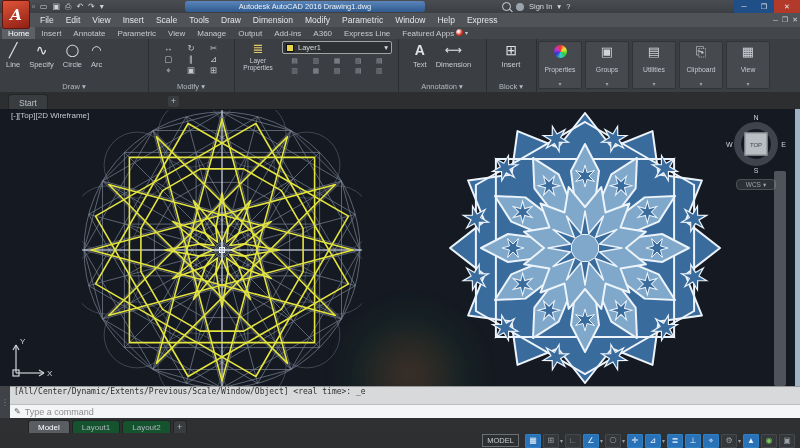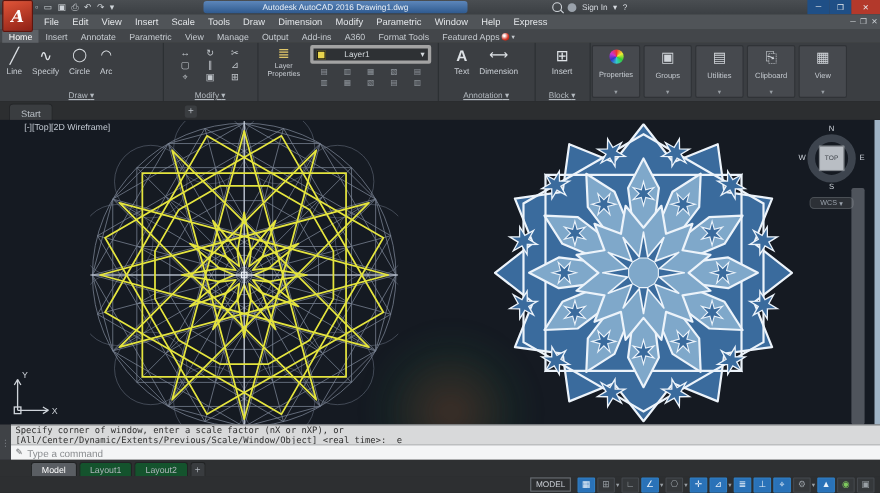--- a/index.html
+++ b/index.html
@@ -28,52 +28,52 @@
   
   .ribbontabs{position:absolute;top:27px;left:0;right:0;height:12px;background:#43464a;display:flex;align-items:stretch;padding-left:2px;font-size:8px;color:#c6cbd0;}
   .rtab{padding:0 6px;display:flex;align-items:center;white-space:nowrap;}
   .rtab.active{background:#5d6166;color:#fff;text-align:center;}
   .rtab-extra{position:absolute;left:456px;top:2px;display:flex;align-items:center;gap:2px;}
   .rtab-dot{width:7px;height:7px;border-radius:50%;background:radial-gradient(circle at 35% 35%,#fff 10%,#d63a2a 55%,#7d1608);}
   .rtab-extra .c{font-size:6px;color:#c6cbd0;}
   
   .ribbon{position:absolute;top:39px;left:0;right:0;height:53px;background:#3b3e42;border-bottom:1px solid #222426;}
   .rpanel{position:absolute;top:0;bottom:0;border-right:1px solid #2c2f32;}
-  .rfooter{position:absolute;bottom:1px;left:0;right:0;text-align:center;font-size:7.5px;color:#b3b9bf;white-space:nowrap;text-decoration:underline;}
+  .rfooter{position:absolute;bottom:1px;left:0;right:0;text-align:center;font-size:7.5px;color:#b3b9bf;white-space:nowrap;}
   .rtools{display:flex;gap:9px;padding:3px 6px;}
   .rtool{display:flex;flex-direction:column;align-items:center;color:#c9ced4;}
   .rtool .g{font-size:14px;line-height:17px;color:#dfe3e7;}
   .rtool .g.small{font-size:12px;}
   .rtool .l{font-size:7.5px;margin-top:1px;}
   .mgrid{display:grid;grid-template-columns:repeat(3,1fr);gap:1px 6px;padding:4px 12px;font-size:8.5px;color:#c3c8cd;text-align:center;}
   .layers-row{display:flex;gap:4px;padding:2px 4px;}
   .lp-btn{width:40px;display:flex;flex-direction:column;align-items:center;color:#c9ced4;}
   .lp-btn .g{font-size:13px;line-height:15px;color:#e0c76a;}
   .lp-btn .l{font-size:6.5px;text-align:center;line-height:7px;margin-top:1px;}
   .layers-col{width:110px;display:flex;flex-direction:column;gap:2px;}
-  .layer-drop{height:11px;background:#2e3134;border:3px solid #a3a3a3;border-radius:2px;display:flex;align-items:center;gap:17px;padding:0 3px;font-size:7.5px;color:#d5dade;}
+  .layer-drop{height:11px;background:#2e3134;border:1px solid #a3a3a3;border-radius:2px;display:flex;align-items:center;gap:4px;padding:0 3px;font-size:7.5px;color:#d5dade;}
   .layer-swatch{width:6px;height:6px;background:#e8d44d;border:1px solid #111;}
   .layer-drop .sp{flex:1;}
   .layer-minis{display:grid;grid-template-columns:repeat(5,1fr);gap:2px 4px;padding:1px 4px;font-size:7px;color:#8f959c;text-align:center;}
   .tiles{position:absolute;left:538px;top:2px;height:48px;display:flex;gap:3px;}
   .tile{width:42px;display:flex;flex-direction:column;align-items:center;justify-content:space-between;background:#46494e;border:1px solid #303337;border-radius:2px;padding:3px 0 1px;}
   .tile .tg{font-size:13px;line-height:14px;color:#d0d4d9;}
   .tile .tl{font-size:6.8px;color:#c5cad0;}
   .tile .tc{font-size:6px;color:#9aa0a6;}
   .color-wheel{width:13px;height:13px;border-radius:50%;background:conic-gradient(#e33,#ee3,#3c3,#3cc,#33c,#c3c,#e33);}
   
   .filetabs{position:absolute;top:92px;left:0;right:0;height:17px;background:#2c2e30;}
   .ftab{position:absolute;top:2px;height:15px;display:flex;align-items:center;padding:0 10px;font-size:8.5px;
         background:#3a3d40;color:#b9bfc5;border-radius:4px 4px 0 0;border:1px solid #232527;border-bottom:none;}
   .ftab.active{background:#53575b;color:#fff;}
   .ftab-add{position:absolute;left:168px;top:4px;width:11px;height:11px;border-radius:2px;background:#3a3d40;
             color:#b9bfc5;font-size:9px;line-height:11px;text-align:center;}
   
   .canvas{position:absolute;top:109px;left:0;right:0;height:277px;background:#151a22;overflow:hidden;}
-  .vp-controls{position:absolute;left:22px;top:2px;font-size:8px;color:#c2c9d2;text-align:right;}
+  .vp-controls{position:absolute;left:11px;top:2px;font-size:8px;color:#c2c9d2;text-align:right;}
   .viewcube{position:absolute;left:727px;top:6px;width:58px;height:58px;}
   .vc-ring{position:absolute;left:7px;top:7px;width:44px;height:44px;border-radius:50%;border:7px solid rgba(95,103,115,.55);box-sizing:border-box;}
   .vc-letter{position:absolute;font-size:7px;color:#cfd5dc;}
   .vc-n{top:-1px;left:50%;transform:translateX(-50%);}
   .vc-s{bottom:-1px;left:50%;transform:translateX(-50%);}
   .vc-w{left:-1px;top:50%;transform:translateY(-50%);}
   .vc-e{right:-1px;top:50%;transform:translateY(-50%);}
   .vc-top{position:absolute;left:50%;top:50%;transform:translate(-50%,-50%);width:21px;height:21px;background:#b9bec4;border:1px solid #82878d;color:#41464c;font-size:6px;display:flex;align-items:center;justify-content:center;}
   .vc-wcs{position:absolute;left:736px;top:70px;width:38px;height:9px;background:#2c3036;border:1px solid #4a4f55;border-radius:4px;color:#9aa2ac;font-size:6.5px;display:flex;align-items:center;justify-content:center;gap:2px;}
   .scrollbar-v{position:absolute;right:14px;top:62px;width:12px;height:215px;background:rgba(150,156,163,.45);border-radius:2px;}
@@ -157,21 +157,21 @@
 <div class="ribbontabs">
   <span class="rtab active">Home</span>
   <span class="rtab">Insert</span>
   <span class="rtab">Annotate</span>
   <span class="rtab">Parametric</span>
   <span class="rtab">View</span>
   <span class="rtab">Manage</span>
   <span class="rtab">Output</span>
   <span class="rtab">Add-ins</span>
   <span class="rtab">A360</span>
-  <span class="rtab">Format Tools</span>
+  <span class="rtab">Express Line</span>
   <span class="rtab">Featured Apps</span>
   <span class="rtab-extra">
     <span class="rtab-dot"></span>
     <span class="c">▾</span>
   </span>
 </div>
 
 <div class="ribbon">
 
   <div class="rpanel" style="left:0;width:148px;">
@@ -440,21 +440,20 @@
       <text x="39" y="41" font-size="8" fill="#cfd4da">X</text>
       <text x="12" y="9" font-size="8" fill="#cfd4da">Y</text>
     </svg>
 
   <div class="scrollbar-v"></div>
   <div class="edge-strip"></div>
 </div>
 
 <div class="cmd-grip">⋮</div>
 <div class="cmd-history">
-  <div>Specify corner of window, enter a scale factor (nX or nXP), or</div>
   <div>[All/Center/Dynamic/Extents/Previous/Scale/Window/Object] &lt;real time&gt;: _e</div>
 </div>
 <div class="cmd-input">
   <span class="pg">✎</span>
   <span>Type a command</span>
 </div>
 
 <div class="modeltabs">
   <div class="mtab active">Model</div>
   <div class="mtab">Layout1</div>

